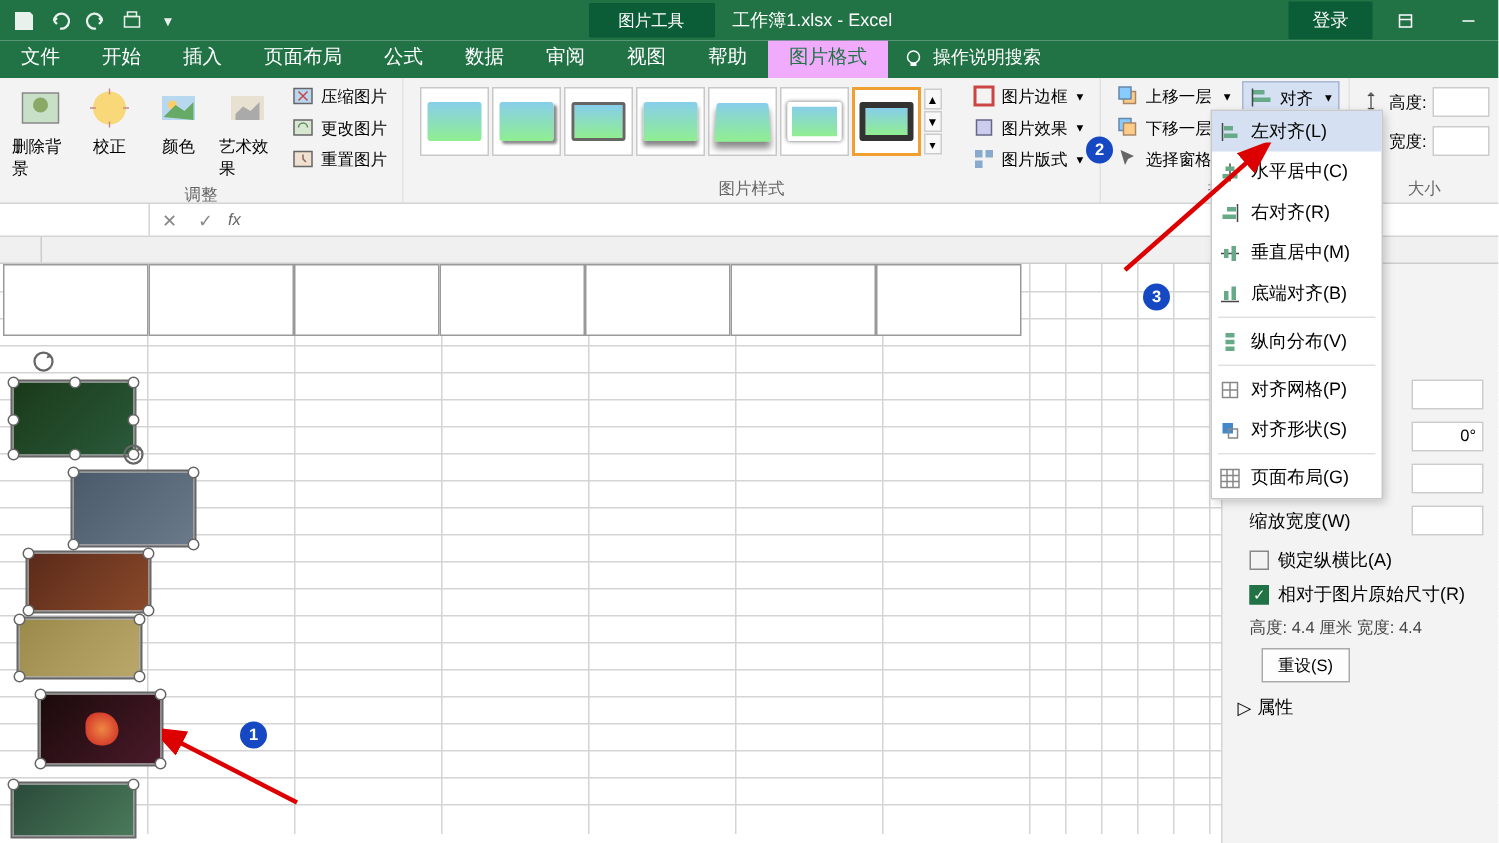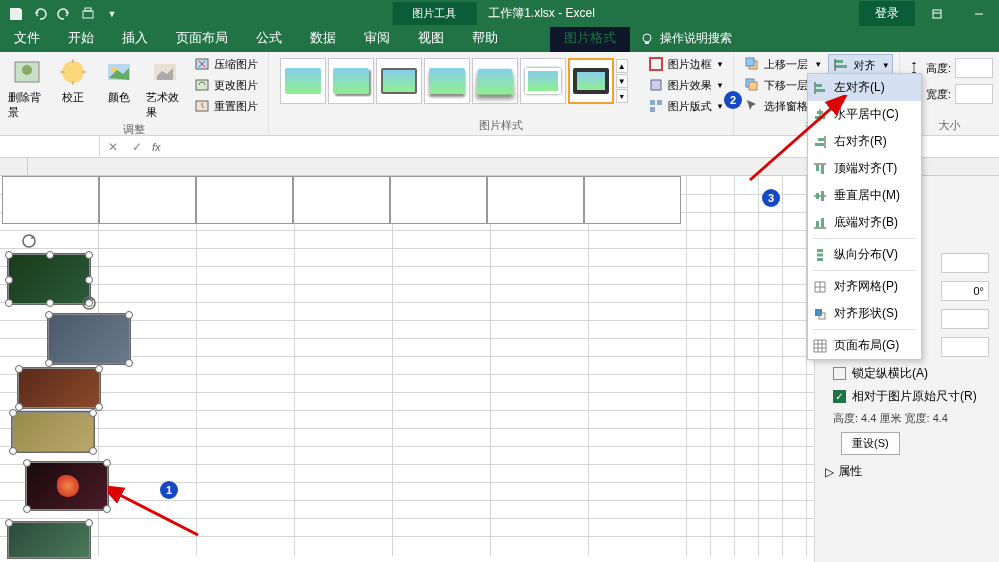--- a/index.html
+++ b/index.html
@@ -10,21 +10,21 @@
     .qat-icon { width: 16px; height: 16px; display: flex; align-items: center; justify-content: center; cursor: pointer; opacity: 0.9; }
     .title-center { position: absolute; left: 50%; transform: translateX(-50%); display: flex; align-items: center; gap: 0; }
     .contextual-tab { background: #0a5d36; padding: 4px 20px; font-size: 11px; }
     .title-text { padding: 0 12px; font-size: 12px; }
     .title-right { margin-left: auto; display: flex; align-items: center; gap: 2px; }
     .login-btn { background: #0a5d36; padding: 4px 16px; font-size: 12px; cursor: pointer; }
     .win-btn { width: 40px; height: 27px; display: flex; align-items: center; justify-content: center; cursor: pointer; }
     
     .tabbar { background: #217346; height: 25px; display: flex; align-items: flex-end; }
     .tab { padding: 5px 14px; color: white; font-size: 13px; cursor: pointer; }
-    .tab.active { background: #0f172a; color: #217346; margin-left: 38px; }
+    .tab.active { background: #f0abfc; color: #217346; }
     .tell-me { padding: 5px 10px; color: white; font-size: 12px; display: flex; align-items: center; gap: 6px; }
     .bulb { width: 14px; height: 14px; }
     
     .ribbon { background: #f3f3f3; border-bottom: 1px solid #d4d4d4; height: 84px; display: flex; }
     .ribbon-group { border-right: 1px solid #e1e1e1; padding: 2px 6px 0; display: flex; flex-direction: column; position: relative; }
     .group-content { flex: 1; display: flex; align-items: flex-start; gap: 4px; }
     .group-label { text-align: center; font-size: 11px; color: #666; padding-bottom: 2px; }
     .big-btn { display: flex; flex-direction: column; align-items: center; width: 42px; padding: 2px; cursor: pointer; font-size: 11px; }
     .big-btn-icon { width: 32px; height: 32px; margin-bottom: 2px; }
     .small-btn-row { display: flex; flex-direction: column; gap: 1px; }
@@ -463,28 +463,20 @@
   <div class="menu-item">
     <svg class="menu-icon" viewBox="0 0 16 16">
         <line x1="13" y1="2" x2="13" y2="14" stroke="#444"></line>
         <rect x="6" y="4" width="6" height="3" fill="#6a8"></rect>
         <rect x="3" y="9" width="9" height="3" fill="#6a8"></rect>
       </svg>
     <span>右对齐(R)</span>
   </div>
   <div class="menu-item">
     <svg class="menu-icon" viewBox="0 0 16 16">
-        <line x1="2" y1="3" x2="14" y2="3" stroke="#444"></line>
-        <rect x="4" y="4" width="3" height="6" fill="#6a8"></rect>
-        <rect x="9" y="4" width="3" height="9" fill="#6a8"></rect>
-      </svg>
-    <span>顶端对齐(T)</span>
-  </div>
-  <div class="menu-item">
-    <svg class="menu-icon" viewBox="0 0 16 16">
         <line x1="2" y1="8" x2="14" y2="8" stroke="#444"></line>
         <rect x="4" y="5" width="3" height="6" fill="#6a8"></rect>
         <rect x="9" y="3" width="3" height="10" fill="#6a8"></rect>
       </svg>
     <span>垂直居中(M)</span>
   </div>
   <div class="menu-item">
     <svg class="menu-icon" viewBox="0 0 16 16">
         <line x1="2" y1="13" x2="14" y2="13" stroke="#444"></line>
         <rect x="4" y="6" width="3" height="6" fill="#6a8"></rect>

